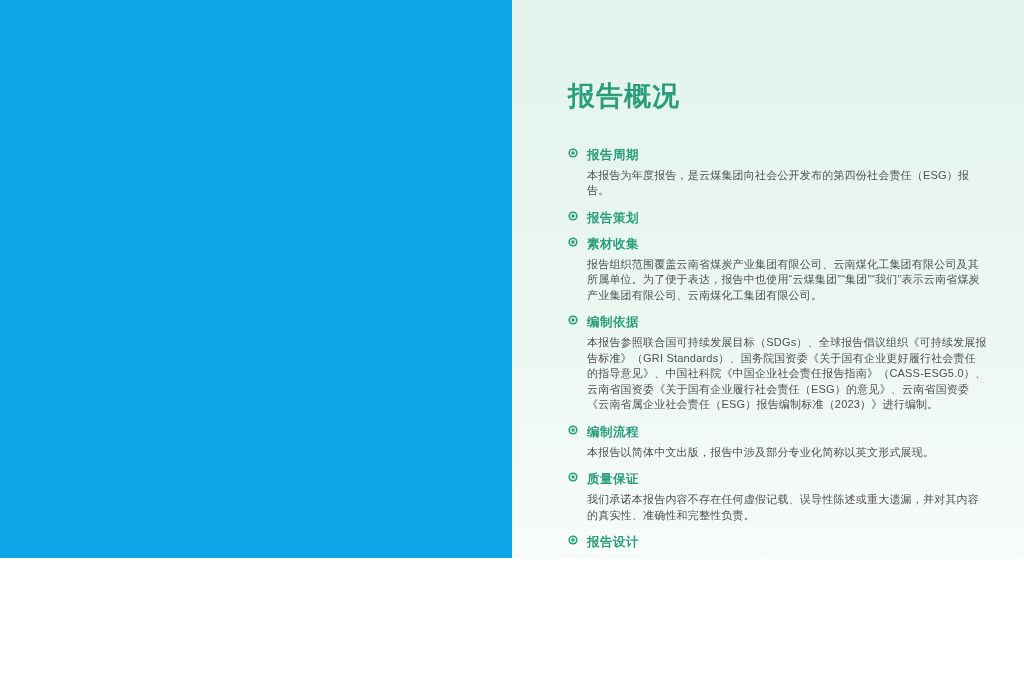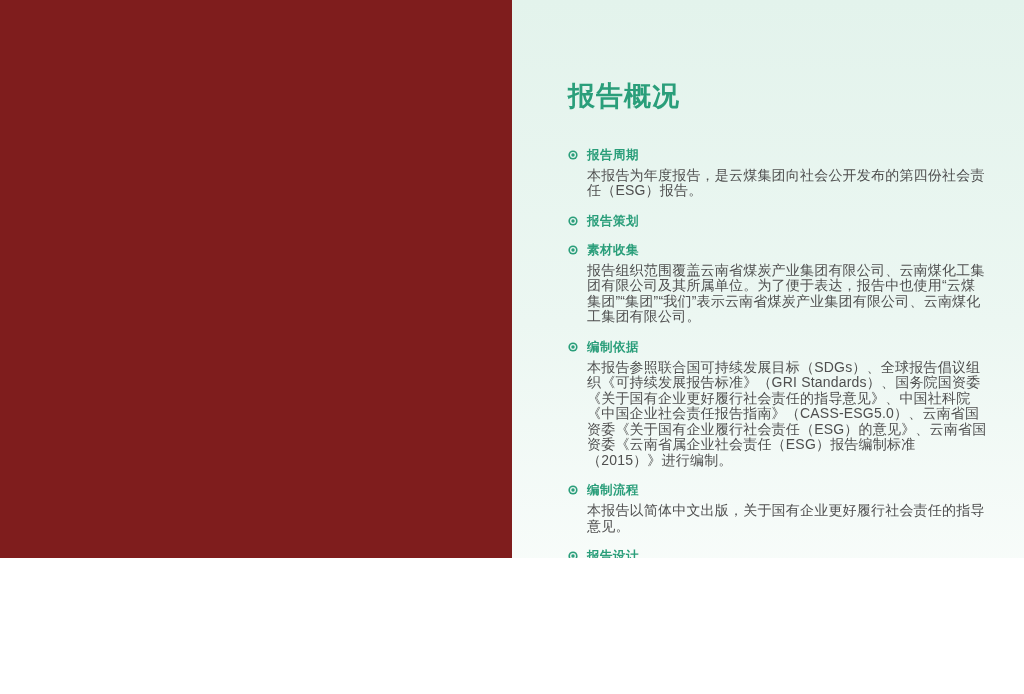--- a/index.html
+++ b/index.html
@@ -5,21 +5,21 @@
   html, body {
     margin: 0;
     padding: 0;
     background: #ffffff;
     font-family: "Liberation Sans", "DejaVu Sans", sans-serif;
   }
   .viewport {
     position: relative;
     width: 1024px;
     height: 558px;
-    background: #7f1d1d;
+    background: #0ea5e9;
     overflow: hidden;
   }
   .report-page {
     position: absolute;
     left: 512px;
     top: 0;
     width: 512px;
     height: 672px;
     background: linear-gradient(180deg, #e3f3ec 0%, #ecf7f2 48%, #fdfefd 100%);
     box-sizing: border-box;
@@ -29,43 +29,42 @@
     margin: 0 0 36px 0;
     font-size: 27px;
     line-height: 1.1;
     font-weight: bold;
     color: #2a9e7a;
     letter-spacing: 1px;
   }
   .sec { margin: 0 0 12px 0; }
   .sec-head {
     display: flex;
-    align-items: center;
-    margin: 15px 0 6px 0;
+    margin: 3px 0 6px 0;
   }
   .ticon {
     width: 10px;
     height: 10px;
     flex: 0 0 10px;
     margin-right: 9px;
     display: inline-block;
     line-height: 0;
   }
   .sec-title {
     margin: 0;
     font-size: 12.5px;
     line-height: 14px;
     font-weight: bold;
     color: #2a9e7a;
     letter-spacing: 0.5px;
   }
   .sec-body {
     margin: 0 0 0 19px;
     max-width: 400px;
-    font-size: 14px;
+    font-size: 11px;
     line-height: 15.5px;
     color: #4f4f4f;
     letter-spacing: 0.2px;
   }
 </style>
 </head>
 <body>
 
 <div class="viewport">
   <div class="report-page">
@@ -112,35 +111,46 @@
 
     <section class="sec">
       <div class="sec-head">
         <span class="ticon"><svg viewBox="0 0 10 10" width="10" height="10">
               <circle cx="5" cy="5" r="4.6" fill="#2a9e7a"></circle>
               <circle cx="5" cy="5" r="3" fill="#e9f6f1"></circle>
               <circle cx="5" cy="5" r="1.7" fill="#2a9e7a"></circle>
             </svg></span>
         <h2 class="sec-title">编制依据</h2>
       </div>
-      <p class="sec-body">本报告参照联合国可持续发展目标（SDGs）、全球报告倡议组织《可持续发展报告标准》（GRI Standards）、国务院国资委《关于国有企业更好履行社会责任的指导意见》、中国社科院《中国企业社会责任报告指南》（CASS-ESG5.0）、云南省国资委《关于国有企业履行社会责任（ESG）的意见》、云南省国资委《云南省属企业社会责任（ESG）报告编制标准（2015）》进行编制。</p>
+      <p class="sec-body">本报告参照联合国可持续发展目标（SDGs）、全球报告倡议组织《可持续发展报告标准》（GRI Standards）、国务院国资委《关于国有企业更好履行社会责任的指导意见》、中国社科院《中国企业社会责任报告指南》（CASS-ESG5.0）、云南省国资委《关于国有企业履行社会责任（ESG）的意见》、云南省国资委《云南省属企业社会责任（ESG）报告编制标准（2023）》进行编制。</p>
     </section>
 
     <section class="sec">
       <div class="sec-head">
         <span class="ticon"><svg viewBox="0 0 10 10" width="10" height="10">
               <circle cx="5" cy="5" r="4.6" fill="#2a9e7a"></circle>
               <circle cx="5" cy="5" r="3" fill="#e9f6f1"></circle>
               <circle cx="5" cy="5" r="1.7" fill="#2a9e7a"></circle>
             </svg></span>
         <h2 class="sec-title">编制流程</h2>
       </div>
-      <p class="sec-body">本报告以简体中文出版，关于国有企业更好履行社会责任的指导意见。</p>
+      <p class="sec-body">本报告以简体中文出版，报告中涉及部分专业化简称以英文形式展现。</p>
     </section>
 
+    <section class="sec">
+      <div class="sec-head">
+        <span class="ticon"><svg viewBox="0 0 10 10" width="10" height="10">
+              <circle cx="5" cy="5" r="4.6" fill="#2a9e7a"></circle>
+              <circle cx="5" cy="5" r="3" fill="#e9f6f1"></circle>
+              <circle cx="5" cy="5" r="1.7" fill="#2a9e7a"></circle>
+            </svg></span>
+        <h2 class="sec-title">质量保证</h2>
+      </div>
+      <p class="sec-body">我们承诺本报告内容不存在任何虚假记载、误导性陈述或重大遗漏，并对其内容的真实性、准确性和完整性负责。</p>
+    </section>
 
     <section class="sec">
       <div class="sec-head">
         <span class="ticon"><svg viewBox="0 0 10 10" width="10" height="10">
               <circle cx="5" cy="5" r="4.6" fill="#2a9e7a"></circle>
               <circle cx="5" cy="5" r="3" fill="#e9f6f1"></circle>
               <circle cx="5" cy="5" r="1.7" fill="#2a9e7a"></circle>
             </svg></span>
         <h2 class="sec-title">报告设计</h2>
       </div>

